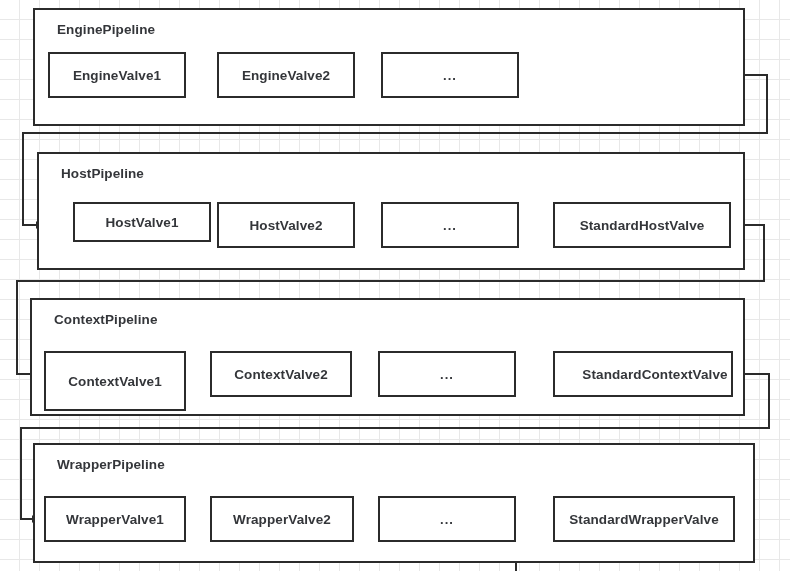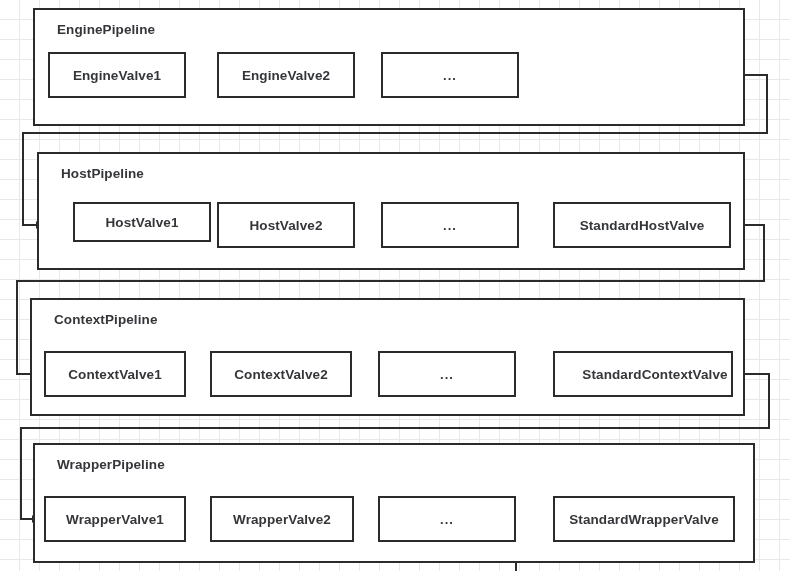--- a/index.html
+++ b/index.html
@@ -136,21 +136,21 @@
     </div>
     <div class="valve-box" style="left: 217px; top: 202px; width: 138px; height: 46px;">
       <span class="valve-label">HostValve2</span>
     </div>
     <div class="valve-box" style="left: 381px; top: 202px; width: 138px; height: 46px;">
       <span class="valve-label ellipsis">...</span>
     </div>
     <div class="valve-box" style="left: 553px; top: 202px; width: 178px; height: 46px;">
       <span class="valve-label">StandardHostValve</span>
     </div>
-    <div class="valve-box" style="left: 44px; top: 351px; width: 142px; height: 46px;">
+    <div class="valve-box" style="left: 44px; top: 351px; width: 142px; height: 60px;">
       <span class="valve-label">ContextValve1</span>
     </div>
     <div class="valve-box" style="left: 210px; top: 351px; width: 142px; height: 46px;">
       <span class="valve-label">ContextValve2</span>
     </div>
     <div class="valve-box" style="left: 378px; top: 351px; width: 138px; height: 46px;">
       <span class="valve-label ellipsis">...</span>
     </div>
     <div class="valve-box" style="left: 553px; top: 351px; width: 180px; height: 46px; padding-left: 24px;">
       <span class="valve-label">StandardContextValve</span>

